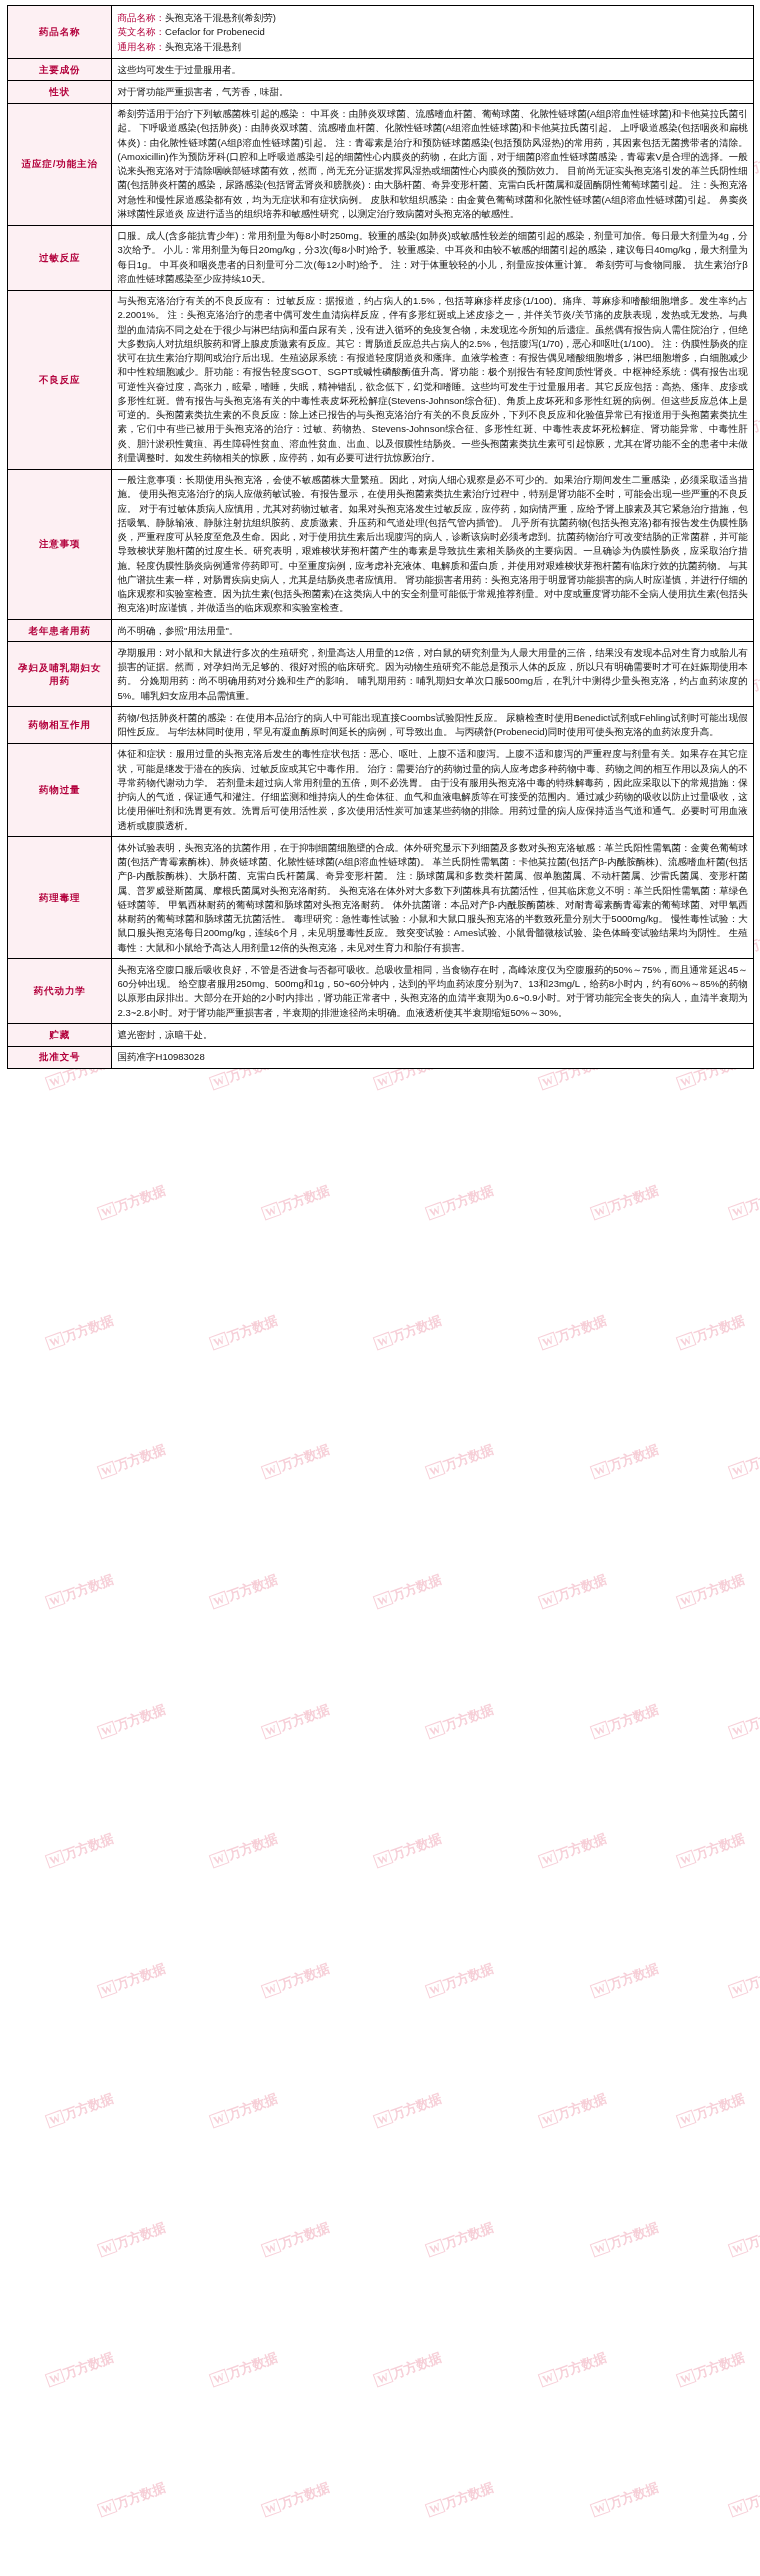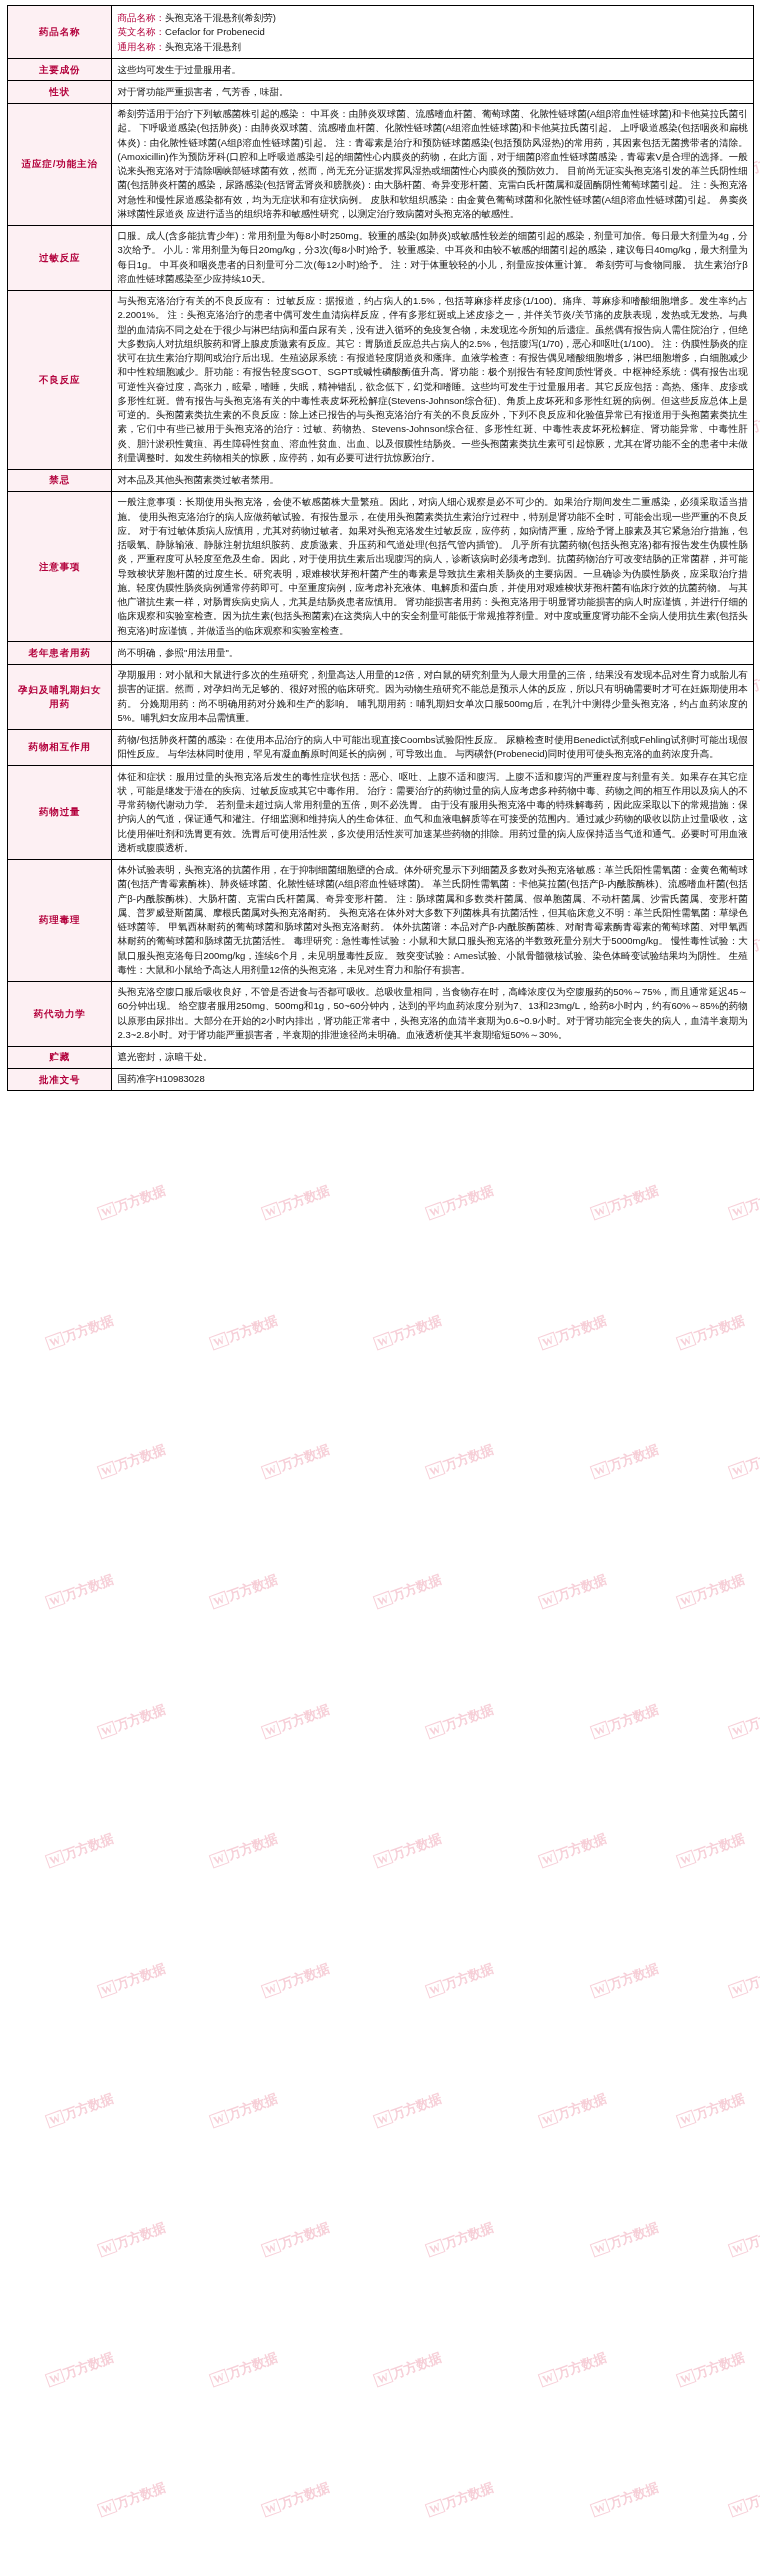--- a/index.html
+++ b/index.html
@@ -229,26 +229,20 @@
             <div class="tight">口服。成人(含多能抗青少年)：常用剂量为每8小时250mg。较重的感染(如肺炎)或敏感性较差的细菌引起的感染，剂量可加倍。每日最大剂量为4g，分3次给予。 小儿：常用剂量为每日20mg/kg，分3次(每8小时)给予。较重感染、中耳炎和由较不敏感的细菌引起的感染，建议每日40mg/kg，最大剂量为每日1g。 中耳炎和咽炎患者的日剂量可分二次(每12小时)给予。 注：对于体重较轻的小儿，剂量应按体重计算。 希刻劳可与食物同服。 抗生素治疗β溶血性链球菌感染至少应持续10天。</div>
           </td>
         </tr>
         <tr>
           <td class="label">不良反应</td>
           <td class="value">
             <div class="tight">与头孢克洛治疗有关的不良反应有： 过敏反应：据报道，约占病人的1.5%，包括荨麻疹样皮疹(1/100)。痛痒、荨麻疹和嗜酸细胞增多。发生率约占2.2001%。 注：头孢克洛治疗的患者中偶可发生血清病样反应，伴有多形红斑或上述皮疹之一，并伴关节炎/关节痛的皮肤表现，发热或无发热。与典型的血清病不同之处在于很少与淋巴结病和蛋白尿有关，没有进入循环的免疫复合物，未发现迄今所知的后遗症。虽然偶有报告病人需住院治疗，但绝大多数病人对抗组织胺药和肾上腺皮质激素有反应。其它：胃肠道反应总共占病人的2.5%，包括腹泻(1/70)，恶心和呕吐(1/100)。 注：伪膜性肠炎的症状可在抗生素治疗期间或治疗后出现。生殖泌尿系统：有报道轻度阴道炎和瘙痒。血液学检查：有报告偶见嗜酸细胞增多，淋巴细胞增多，白细胞减少和中性粒细胞减少。肝功能：有报告轻度SGOT、SGPT或碱性磷酸酶值升高。肾功能：极个别报告有轻度间质性肾炎。中枢神经系统：偶有报告出现可逆性兴奋过度，高张力，眩晕，嗜睡，失眠，精神错乱，欲念低下，幻觉和嗜睡。这些均可发生于过量服用者。其它反应包括：高热、瘙痒、皮疹或多形性红斑。曾有报告与头孢克洛有关的中毒性表皮坏死松解症(Stevens-Johnson综合征)、角质上皮坏死和多形性红斑的病例。但这些反应总体上是可逆的。头孢菌素类抗生素的不良反应：除上述已报告的与头孢克洛治疗有关的不良反应外，下列不良反应和化验值异常已有报道用于头孢菌素类抗生素，它们中有些已被用于头孢克洛的治疗：过敏、药物热、Stevens-Johnson综合征、多形性红斑、中毒性表皮坏死松解症、肾功能异常、中毒性肝炎、胆汁淤积性黄疸、再生障碍性贫血、溶血性贫血、出血、以及假膜性结肠炎。一些头孢菌素类抗生素可引起惊厥，尤其在肾功能不全的患者中未做剂量调整时。如发生药物相关的惊厥，应停药，如有必要可进行抗惊厥治疗。</div>
           </td>
         </tr>
         <tr>
-          <td class="label">禁忌</td>
-          <td class="value">
-            <div class="tight">对本品及其他头孢菌素类过敏者禁用。</div>
-          </td>
-        </tr>
-        <tr>
           <td class="label">注意事项</td>
           <td class="value">
             <div class="tight">一般注意事项：长期使用头孢克洛，会使不敏感菌株大量繁殖。因此，对病人细心观察是必不可少的。如果治疗期间发生二重感染，必须采取适当措施。 使用头孢克洛治疗的病人应做药敏试验。有报告显示，在使用头孢菌素类抗生素治疗过程中，特别是肾功能不全时，可能会出现一些严重的不良反应。 对于有过敏体质病人应慎用，尤其对药物过敏者。如果对头孢克洛发生过敏反应，应停药，如病情严重，应给予肾上腺素及其它紧急治疗措施，包括吸氧、静脉输液、静脉注射抗组织胺药、皮质激素、升压药和气道处理(包括气管内插管)。 几乎所有抗菌药物(包括头孢克洛)都有报告发生伪膜性肠炎，严重程度可从轻度至危及生命。因此，对于使用抗生素后出现腹泻的病人，诊断该病时必须考虑到。抗菌药物治疗可改变结肠的正常菌群，并可能导致梭状芽胞杆菌的过度生长。研究表明，艰难梭状芽孢杆菌产生的毒素是导致抗生素相关肠炎的主要病因。一旦确诊为伪膜性肠炎，应采取治疗措施。轻度伪膜性肠炎病例通常停药即可。中至重度病例，应考虑补充液体、电解质和蛋白质，并使用对艰难梭状芽孢杆菌有临床疗效的抗菌药物。 与其他广谱抗生素一样，对肠胃疾病史病人，尤其是结肠炎患者应慎用。 肾功能损害者用药：头孢克洛用于明显肾功能损害的病人时应谨慎，并进行仔细的临床观察和实验室检查。因为抗生素(包括头孢菌素)在这类病人中的安全剂量可能低于常规推荐剂量。对中度或重度肾功能不全病人使用抗生素(包括头孢克洛)时应谨慎，并做适当的临床观察和实验室检查。</div>
           </td>
         </tr>
         <tr>
           <td class="label">老年患者用药</td>
           <td class="value">
             <div class="tight">尚不明确，参照"用法用量"。</div>
           </td>

